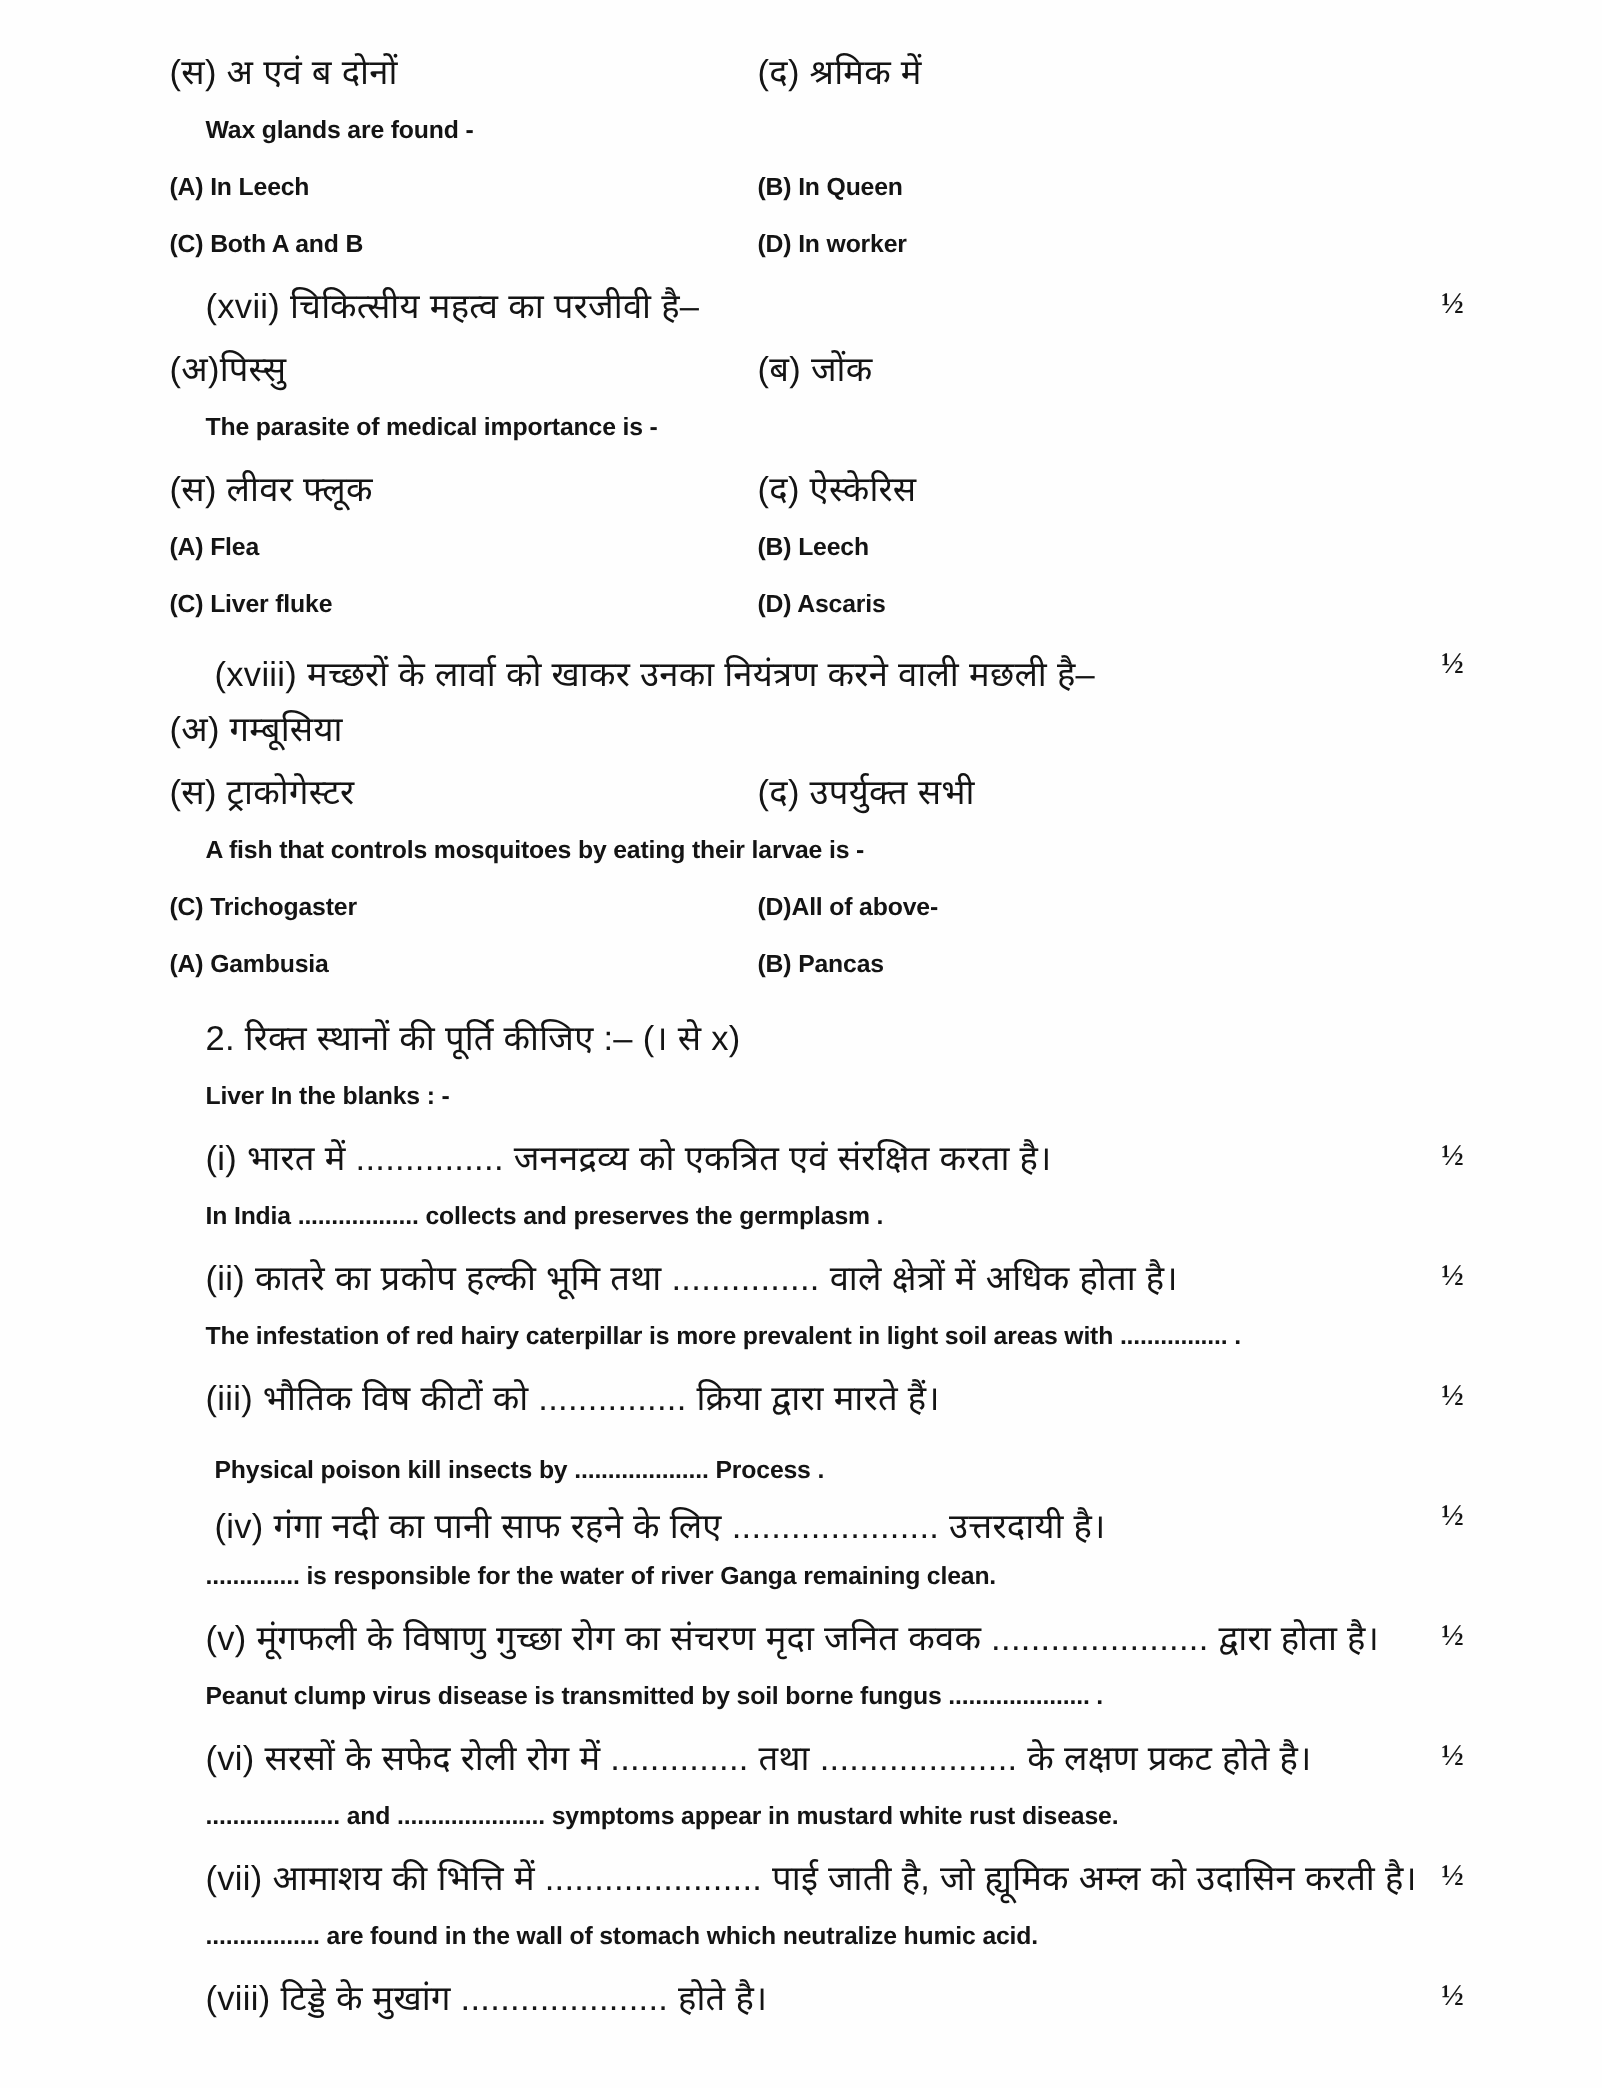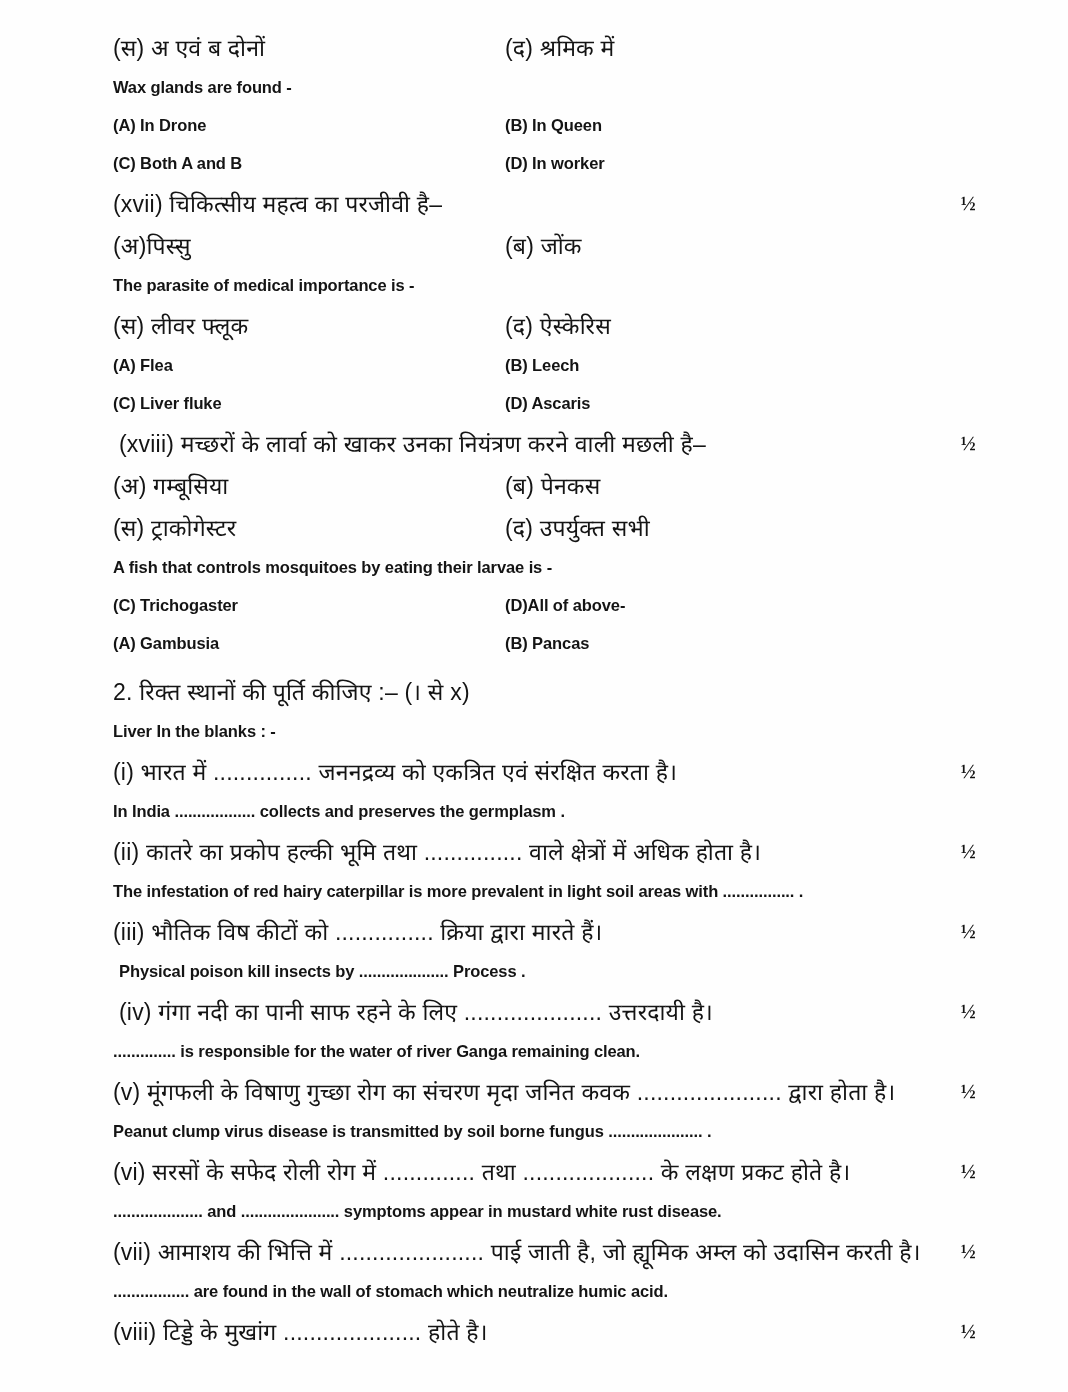--- a/index.html
+++ b/index.html
@@ -21,47 +21,47 @@
     position:relative;
     display:flex;
     align-items:center;
   }
   
   .r-hi{height:42px;font-size:23px;font-weight:500;letter-spacing:0.2px;}
   
   .r-en{height:38px;font-size:16.5px;font-weight:700;letter-spacing:-0.1px;}
   .cl{width:392px;flex:0 0 auto;white-space:nowrap;}
   .cr{flex:1 1 auto;white-space:nowrap;}
-  .ct{white-space:nowrap;}
+  .ct{white-space:nowrap;margin-left:24px;}
   .marks{
     position:absolute;
     right:72px;top:50%;
     transform:translateY(-50%);
     font-size:20px;font-weight:700;
     font-family:"Liberation Serif","DejaVu Serif",serif;
   }
   .section-gap{margin-top:8px;}
-  .small-indent{padding-left:6px;}
+  .small-indent{padding-left:6px;align-items:flex-end;}
 </style>
 </head>
 <body>
 
 <div class="page">
 
   <div class="row r-hi">
     <span class="cl">(स) अ एवं ब दोनों</span>
     <span class="cr">(द) श्रमिक में</span>
   </div>
 
   <div class="row r-en">
     <span class="ct">Wax glands are found -</span>
   </div>
 
   <div class="row r-en">
-    <span class="cl">(A) In Drone</span>
+    <span class="cl">(A) In Leech</span>
     <span class="cr">(B) In Queen</span>
   </div>
 
   <div class="row r-en">
     <span class="cl">(C) Both A and B</span>
     <span class="cr">(D) In worker</span>
   </div>
 
   <div class="row r-hi">
     <span class="ct">(xvii) चिकित्सीय महत्व का परजीवी है–</span>
@@ -92,21 +92,20 @@
     <span class="cr">(D) Ascaris</span>
   </div>
 
   <div class="row r-hi small-indent">
     <span class="ct">(xviii) मच्छरों के लार्वा को खाकर उनका नियंत्रण करने वाली मछली है–</span>
     <span class="marks">½</span>
   </div>
 
   <div class="row r-hi">
     <span class="cl">(अ) गम्बूसिया</span>
-    <span class="cr">(ब) पेनकस</span>
   </div>
 
   <div class="row r-hi">
     <span class="cl">(स) ट्राकोगेस्टर</span>
     <span class="cr">(द) उपर्युक्त सभी</span>
   </div>
 
   <div class="row r-en">
     <span class="ct">A fish that controls mosquitoes by eating their larvae is -</span>
   </div>

